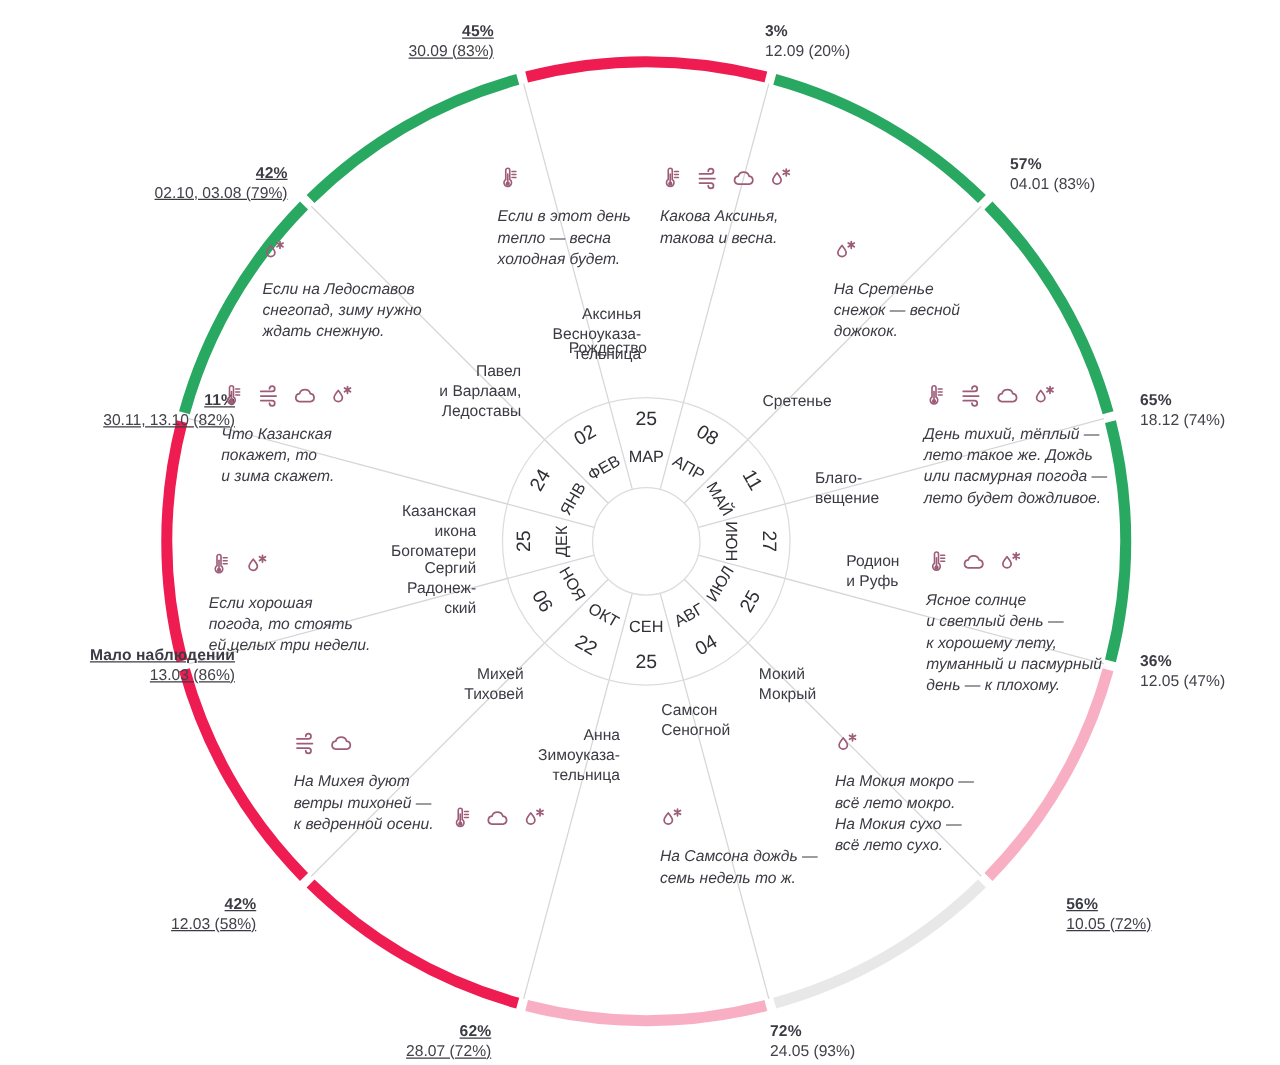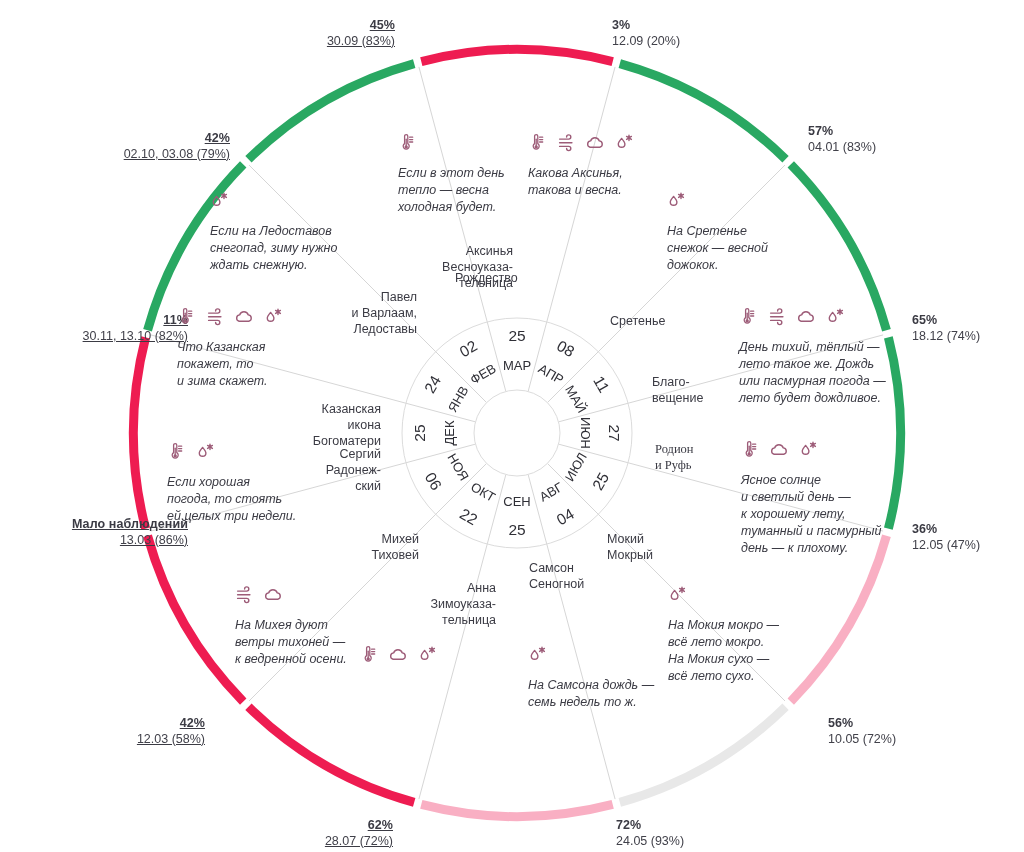--- a/index.html
+++ b/index.html
@@ -117,21 +117,21 @@
         <span class="dts">04.01 (83%)</span>
       </div>
       <div class="olabel" style="left: 912px; top: 313px;">
         <span class="pct">65%</span>
         <span class="dts">18.12 (74%)</span>
       </div>
       <div class="olabel" style="left: 912px; top: 522px;">
         <span class="pct">36%</span>
         <span class="dts">12.05 (47%)</span>
       </div>
-      <div class="olabel" style="left: 828px; top: 716px;">
+      <div class="olabel" style="left: 853px; top: 716px; text-decoration: underline;">
         <span class="pct">56%</span>
         <span class="dts">10.05 (72%)</span>
       </div>
       <div class="olabel" style="left: 616px; top: 818px;">
         <span class="pct">72%</span>
         <span class="dts">24.05 (93%)</span>
       </div>
       <div class="olabel r" style="right: 631px; top: 818px;">
         <span class="pct">62%</span>
         <span class="dts">28.07 (72%)</span>
@@ -158,21 +158,21 @@
       </div>
     </div>
   <div id="names">
       <div class="hname" style="left: 455px; top: 270px;">Рождество</div>
       <div class="hname r" style="right: 511px; top: 243px;">Аксинья
 Весноуказа-
 тельница</div>
       <div class="hname" style="left: 610px; top: 313px;">Сретенье</div>
       <div class="hname" style="left: 652px; top: 374px;">Благо-
 вещение</div>
-      <div class="hname" style="left: 655px; top: 441px; font-family: Liberation Serif, serif;">Родион
+      <div class="hname" style="left: 677px; top: 441px;">Родион
 и Руфь</div>
       <div class="hname" style="left: 607px; top: 531px;">Мокий
 Мокрый</div>
       <div class="hname" style="left: 529px; top: 560px;">Самсон
 Сеногной</div>
       <div class="hname r" style="right: 528px; top: 580px;">Анна
 Зимоуказа-
 тельница</div>
       <div class="hname r" style="right: 605px; top: 531px;">Михей
 Тиховей</div>

